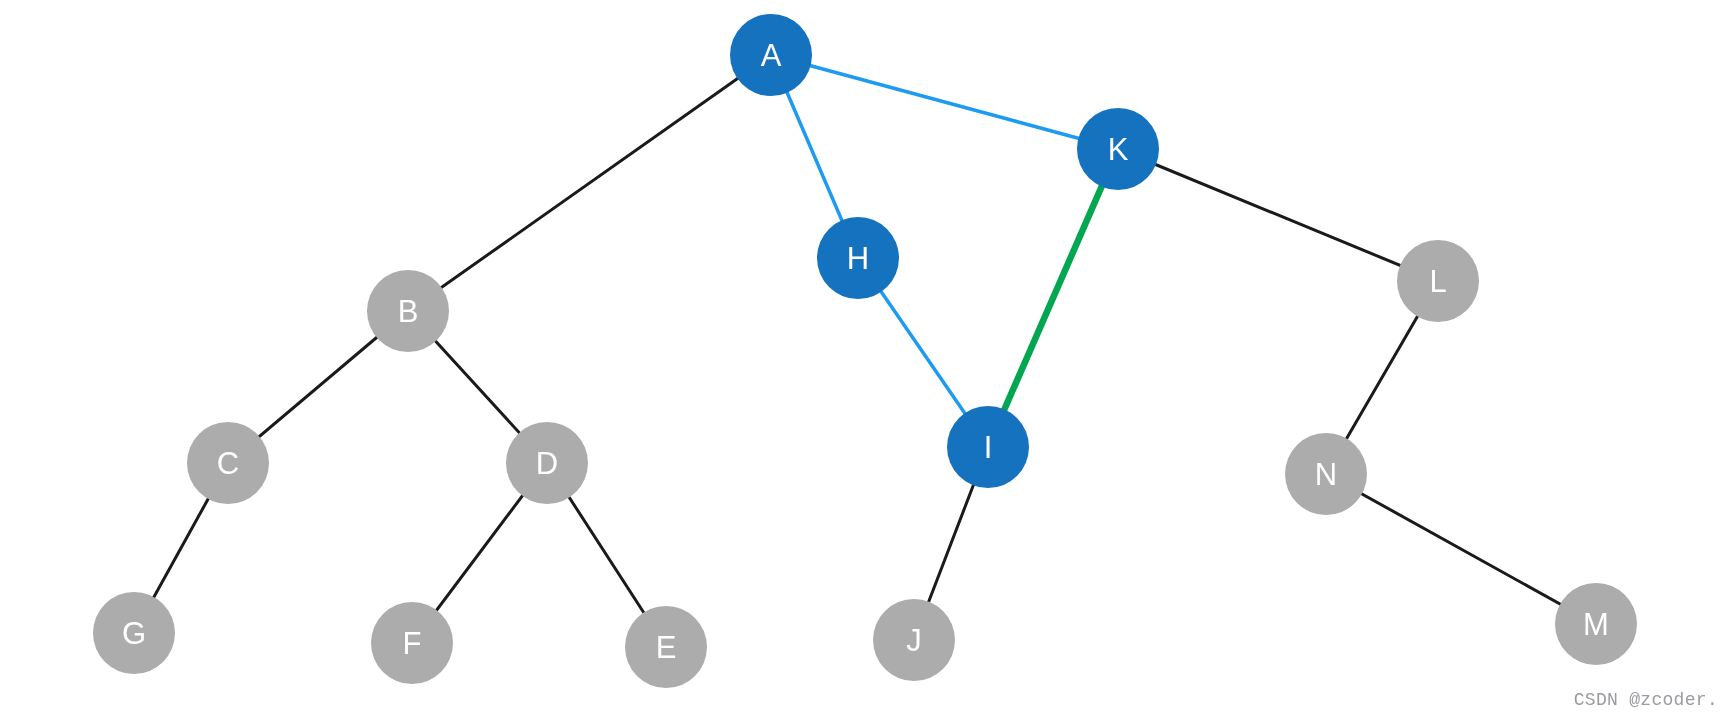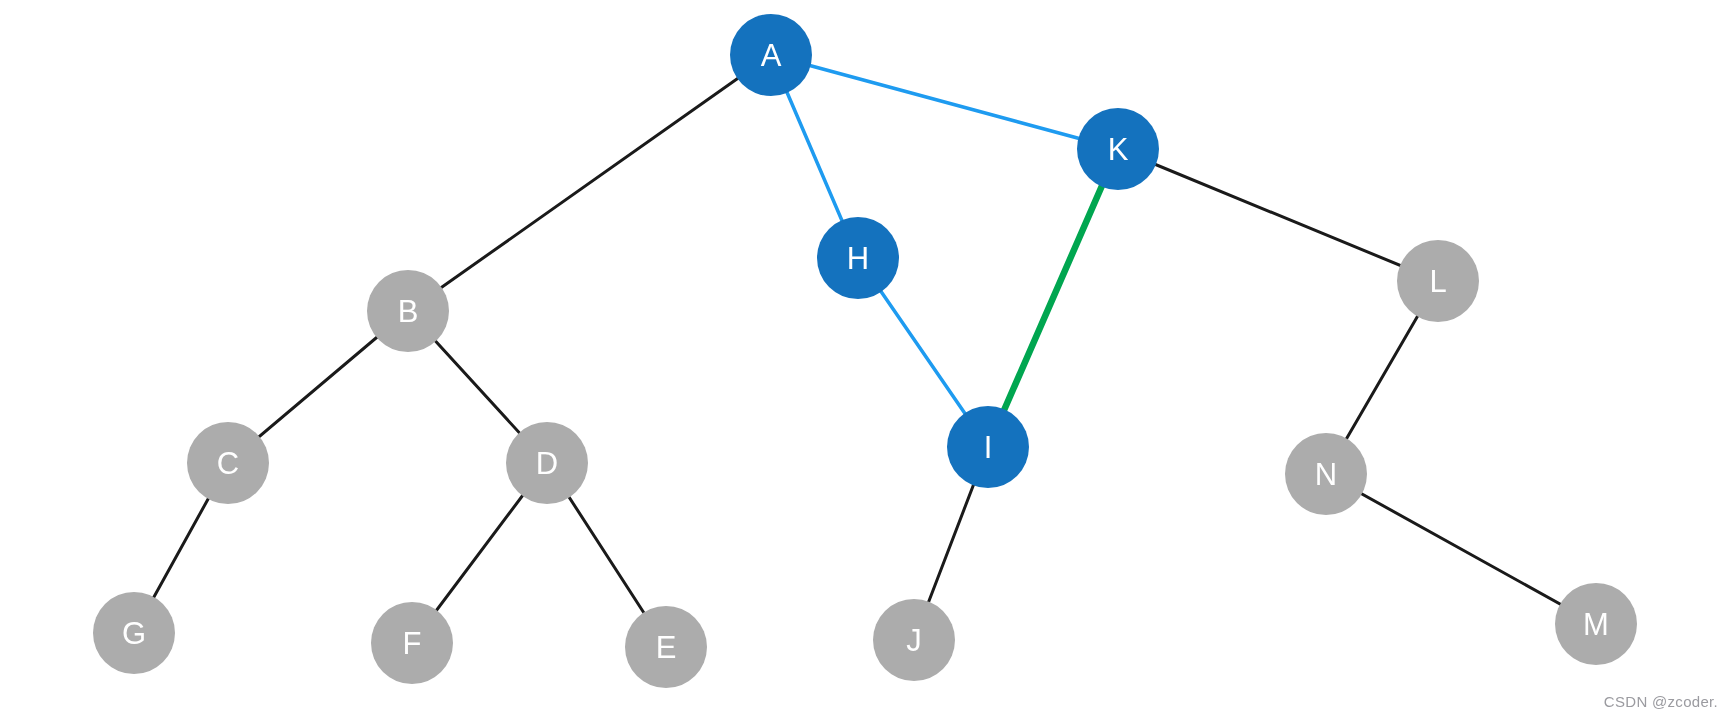--- a/index.html
+++ b/index.html
@@ -23,24 +23,24 @@
   .node-label {
     font-family: "Liberation Sans", sans-serif;
     font-size: 31px;
     font-weight: 400;
     pointer-events: none;
   }
   .watermark {
     position: absolute;
     right: 13px;
     bottom: 5px;
-    font-size: 15px;
+    font-size: 18px;
     letter-spacing: 0.3px;
     color: #9b9ba0;
-    font-family: Liberation Sans, sans-serif;
+    font-family: Liberation Mono, monospace;
     user-select: none;
   }
 </style>
 </head>
 <body>
 
 <div id="stage">
   <svg id="graph-svg" width="1731" height="715" viewBox="0 0 1731 715">
       <line x1="771" y1="55" x2="408" y2="311" stroke="#1A1A1A" stroke-width="3" stroke-linecap="round"></line>
       <line x1="408" y1="311" x2="228" y2="463" stroke="#1A1A1A" stroke-width="3" stroke-linecap="round"></line>

